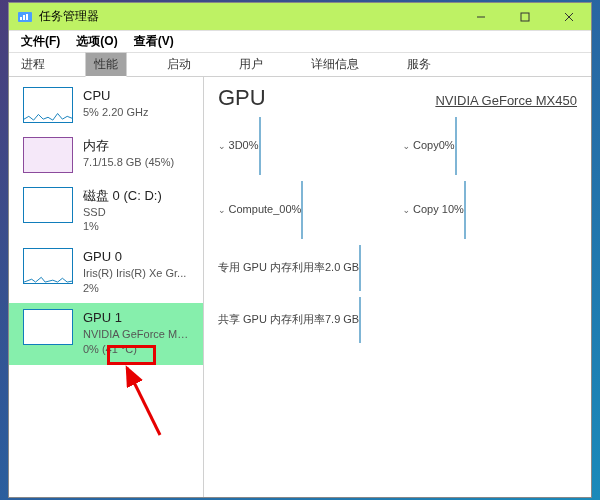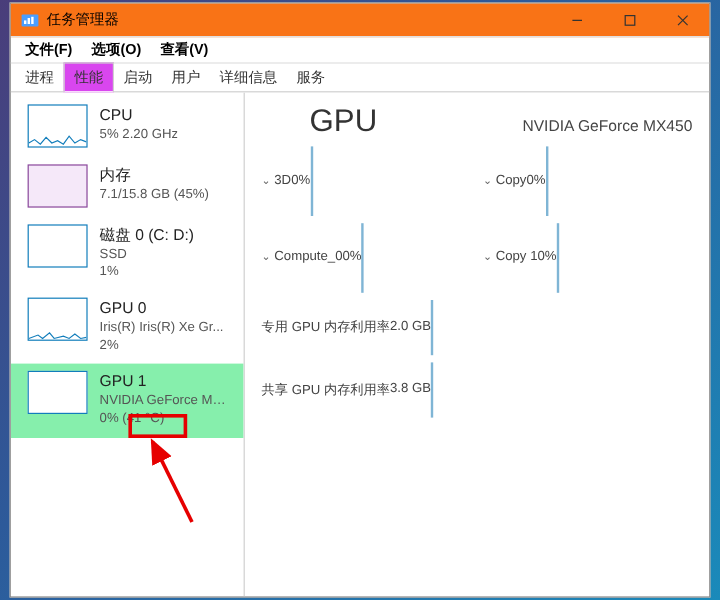--- a/index.html
+++ b/index.html
@@ -1,42 +1,42 @@
 <!DOCTYPE html>
 <html><head>
 <meta charset="utf-8">
 <style>
 * { margin: 0; padding: 0; box-sizing: border-box; font-family: "Microsoft YaHei", "Segoe UI", sans-serif; }
 body { background: linear-gradient(135deg, #4a3d7a 0%, #2d5a9a 40%, #1a8aba 100%); width: 600px; height: 500px; overflow: hidden; position: relative; }
 .window { position: absolute; top: 2px; left: 8px; right: 8px; bottom: 2px; background: #fff; border: 1px solid #888; display: flex; flex-direction: column; }
-.titlebar { height: 28px; background: #f97316; display: flex; align-items: center; padding: 0 0 0 8px; border-bottom: 1px solid #e0e0e0; }
+.titlebar { height: 28px; background: #bef264; display: flex; align-items: center; padding: 0 0 0 8px; border-bottom: 1px solid #e0e0e0; }
 .titlebar-icon { width: 16px; height: 16px; margin-right: 6px; }
 .titlebar-title { font-size: 12px; flex: 1; }
 .win-btns { display: flex; }
 .win-btn { width: 44px; height: 28px; display: flex; align-items: center; justify-content: center; color: #555; }
 .menubar { height: 22px; display: flex; align-items: center; padding: 0 6px; font-size: 12px; gap: 4px; border-bottom: 1px solid #e0e0e0; font-weight: bold; }
 .menubar span { padding: 2px 6px; }
-.tabbar { height: 24px; display: flex; align-items: flex-end; padding: 0 4px; font-size: 12px; border-bottom: 1px solid #d0d0d0; }
+.tabbar { height: 24px; display: flex; align-items: flex-end; padding: 0 4px; font-size: 12px; border-bottom: 1px solid #d0d0d0; gap: 32px; }
 .tab { padding: 3px 8px; color: #333; cursor: pointer; }
-.tab.active { border: 1px solid #d0d0d0; border-bottom: 1px solid #fff; margin-bottom: -1px; background: #d946ef; }
+.tab.active { border: 1px solid #d0d0d0; border-bottom: 1px solid #fff; margin-bottom: -1px; background: #a3a3a3; }
 .content { flex: 1; display: flex; overflow: hidden; }
 .sidebar { width: 195px; border-right: 1px solid #d0d0d0; overflow-y: auto; padding: 4px 0; }
 .side-item { display: flex; padding: 6px 10px 8px 14px; cursor: pointer; }
 .side-item.selected { background: #86efac; }
 .thumb { width: 50px; height: 36px; border: 1px solid #117dbb; background: #fff; margin-right: 10px; position: relative; flex-shrink: 0; }
 .thumb.mem { border-color: #8b4a9c; background: #f5e8f9; }
 .thumb svg { position: absolute; bottom: 0; left: 0; width: 100%; height: 100%; }
 .side-text { font-size: 11px; line-height: 1.35; overflow: hidden; }
 .side-title { font-size: 13px; color: #222; }
 .side-sub { color: #555; white-space: nowrap; overflow: hidden; text-overflow: ellipsis; max-width: 115px; }
 .side-val { color: #555; }
 .main { flex: 1; padding: 8px 14px; overflow: hidden; display: flex; flex-direction: column; }
 .main-header { display: flex; align-items: baseline; justify-content: space-between; margin-bottom: 6px; }
-.main-title { font-size: 26px; font-weight: 300; color: #333; margin-left: 40px; }
-.main-name { font-size: 13px; color: #444; }
+.main-title { font-size: 22px; font-weight: 300; color: #333; }
+.main-name { font-size: 13px; color: #444; text-decoration: underline; }
 .chart-grid { display: grid; grid-template-columns: 1fr 1fr; gap: 6px 10px; }
 .chart-row { display: flex; flex-direction: row; }
 .chart-head { display: flex; justify-content: space-between; align-items: center; font-size: 11px; color: #444; margin-bottom: 2px; }
 .chev { display: inline-block; font-size: 9px; color: #666; margin-right: 3px; }
 .chart-box { height: 58px; border: 1px solid #7fb5d5; background: #fff; background-image: repeating-linear-gradient(to right, transparent 0, transparent 19px, #d8e8f2 19px, #d8e8f2 20px), repeating-linear-gradient(to bottom, transparent 0, transparent 13px, #d8e8f2 13px, #d8e8f2 14px); }
 .chart-full { grid-column: 1 / -1; }
 .chart-full .chart-box { height: 46px; }
 .bottom { height: 30px; border-top: 1px solid #d0d0d0; display: flex; align-items: center; padding: 0 10px; font-size: 12px; gap: 14px; }
 .link { color: #0066cc; cursor: pointer; }
 .circ-icon { width: 14px; height: 14px; border: 1px solid #666; border-radius: 50%; display: inline-flex; align-items: center; justify-content: center; margin-right: 4px; }
@@ -185,21 +185,21 @@
         <div class="chart-row chart-full">
           <div class="chart-head">
               <span>专用 GPU 内存利用率</span>
               <span>2.0 GB</span>
             </div>
           <div class="chart-box"></div>
         </div>
         <div class="chart-row chart-full">
           <div class="chart-head">
               <span>共享 GPU 内存利用率</span>
-              <span>3.8 GB</span>
+              <span>7.9 GB</span>
             </div>
           <div class="chart-box"></div>
         </div>
       </div>
     </div>
   </div>
 
 </div>
 
 <div class="annot-box" style="top:345px; left:107px; width:49px; height:20px;"></div>

